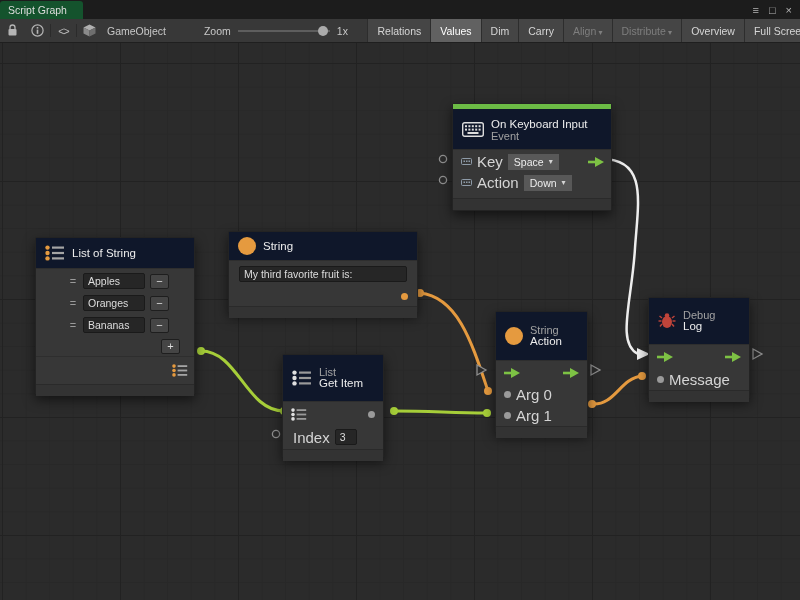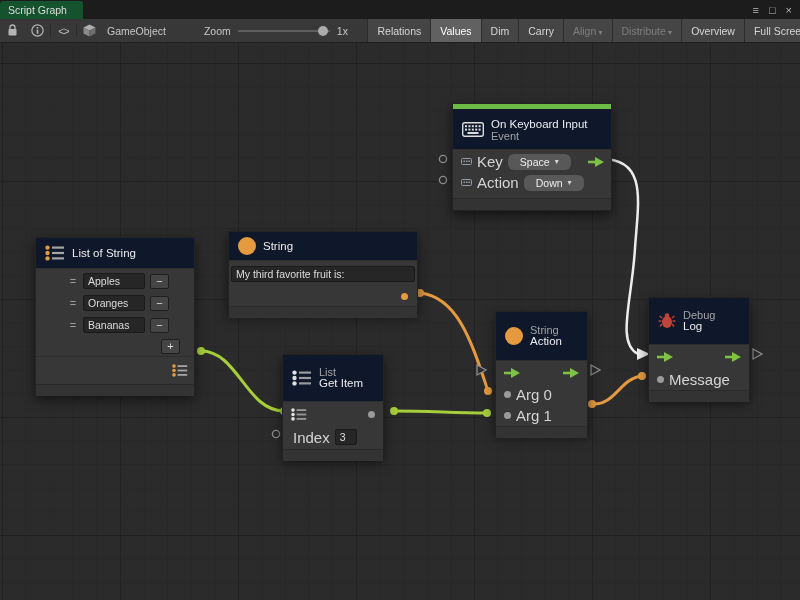--- a/index.html
+++ b/index.html
@@ -46,21 +46,21 @@
 .n-cat{font-size:11px;color:#A2A2A2;line-height:10px;white-space:nowrap}
 .n-ports{background:#373737;border-top:1px solid #2E2E2E;flex:1;padding-top:1px}
 .p-row{display:flex;align-items:center;gap:5px;padding:0 8px;position:relative;height:21px}
 .r22{height:22px}.r24{height:24px}.r28{height:28px}.r20{height:20px}
 .p-label{font-size:15px;color:#D4D4D4;white-space:nowrap}
 .dot{width:7px;height:7px;border-radius:50%;flex:none}
 .dot.gray{background:#9A9A9A}
 .dot.orange{background:#E59A3F}
 .n-footer{height:12px;background:#333333;border-top:1px solid #2A2A2A;margin-top:auto;flex:none}
 .field{background:#262626;border:1px solid #1A1A1A;border-radius:2px;color:#DDDDDD;font-size:10.5px;height:16px;padding:0 4px;font-family:inherit;outline:none}
-.dd{display:inline-flex;align-items:center;background:#585858;border-radius:6px;height:16px;padding:0 12px;font-size:10.5px;color:#EDEDED;cursor:default}
+.dd{display:inline-flex;align-items:center;background:#585858;border-radius:0;height:16px;padding:0 6px;font-size:10.5px;color:#EDEDED;cursor:default}
 .dd::after{content:"▾";font-size:8px;margin-left:5px;color:#D5D5D5}
 .sq-btn{width:19px;height:15px;background:#454545;border:1px solid #1E1E1E;border-radius:2px;color:#DDDDDD;font-size:11px;line-height:11px;font-family:inherit;padding:0;cursor:default}
 .handle{color:#9B9B9B;font-size:11px;width:10px;text-align:center}
 .handle::before{content:"="}
 .list-row{padding-left:32px;height:22px}
 .row-end{justify-content:flex-end;padding-right:14px}
 .arrow-abs-r{position:absolute;right:7px;top:50%;transform:translateY(-50%);line-height:0}
 .between{justify-content:space-between}
 .al{stroke:#7DC244;stroke-width:2.6;fill:none}
 .ah{fill:#7DC244}
@@ -280,21 +280,21 @@
       </div>
       <div class="n-footer"></div>
     </div>
 
     <div class="node" style="left:228px;top:188px;width:190px;height:82px">
       <div class="n-header h28">
         <span class="circle-ic"></span>
         <div class="n-title">String</div>
       </div>
       <div class="n-ports">
-        <div class="p-row r24" style="padding:0 2px">
+        <div class="p-row r24" style="padding:0 10px">
           <input class="field flex1" value="My third favorite fruit is:" style="">
         </div>
         <div class="p-row r20 row-end" style="padding-right:9px">
           <span class="dot orange"></span>
         </div>
       </div>
       <div class="n-footer"></div>
     </div>
 
     <div class="node" style="left:282px;top:311px;width:102px;height:104px">

